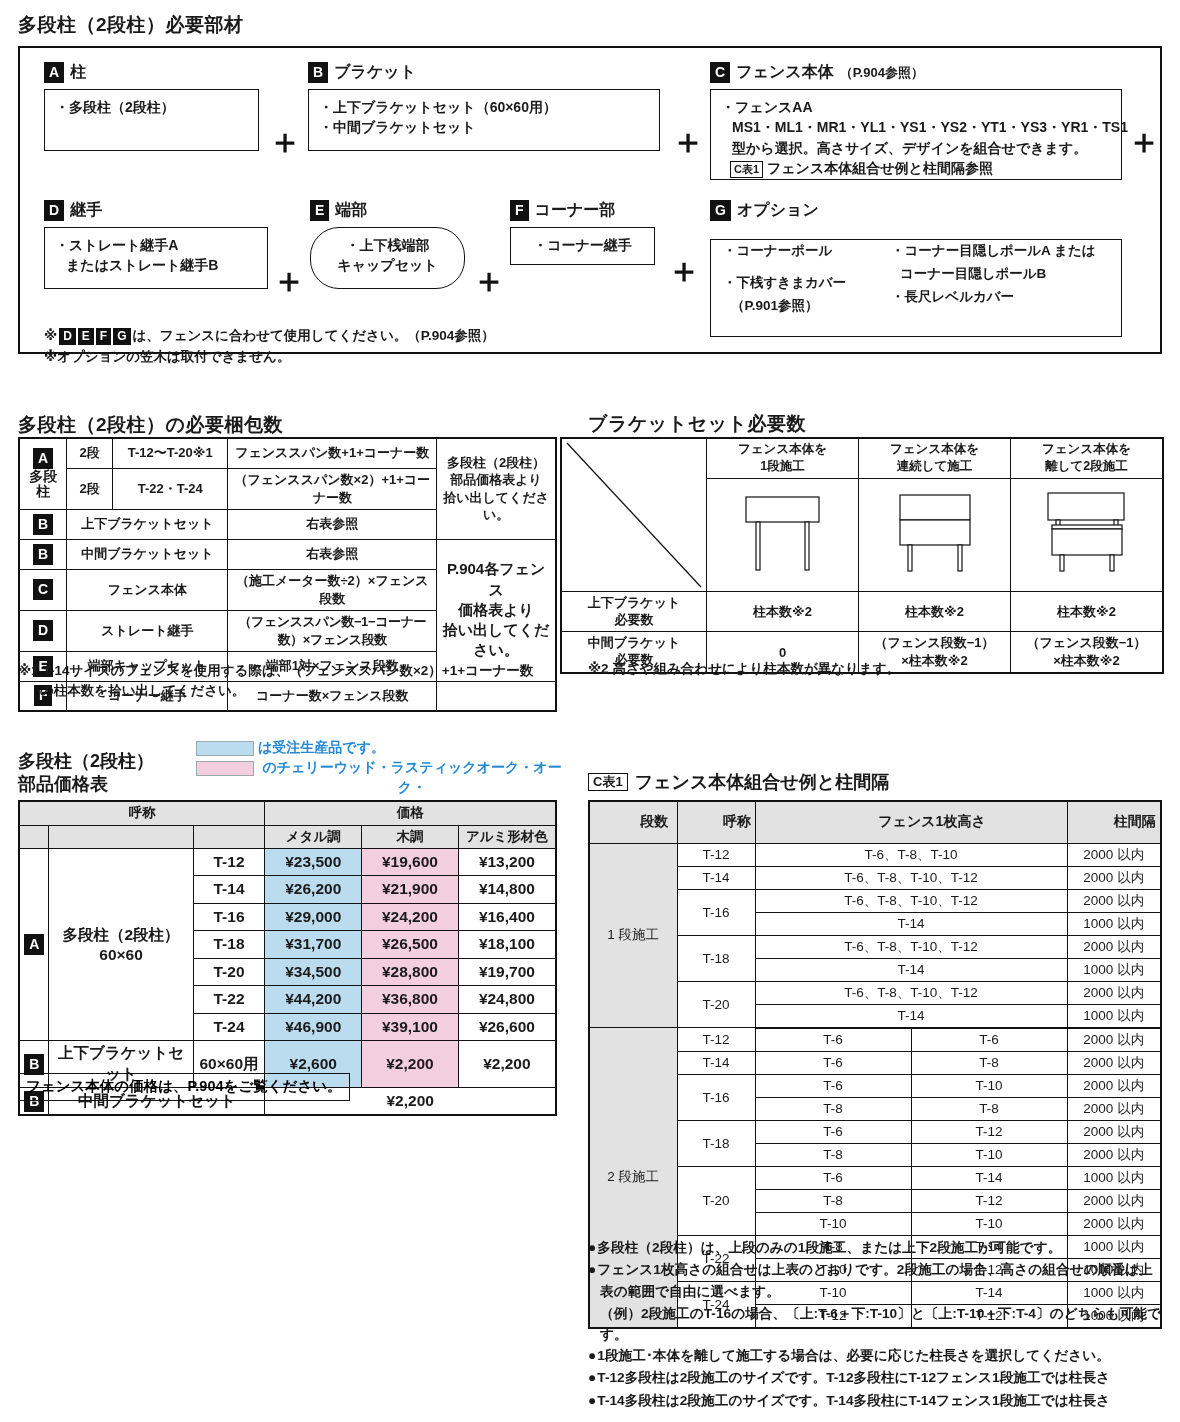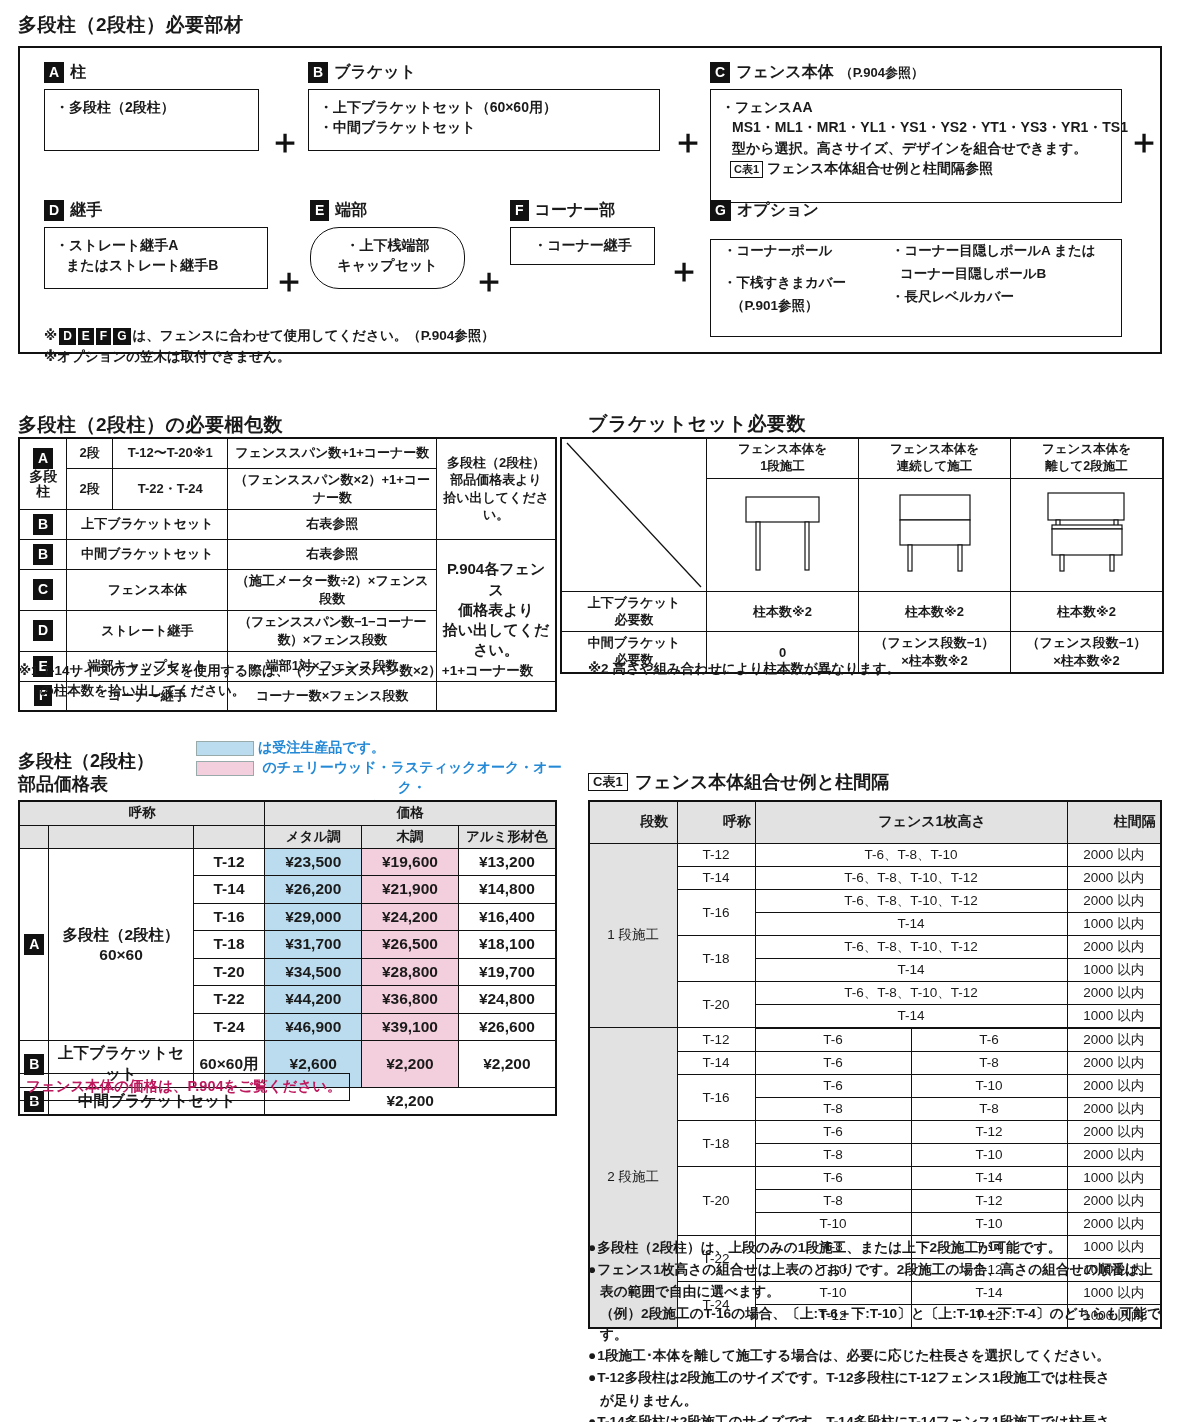--- a/index.html
+++ b/index.html
@@ -43,21 +43,21 @@
   .item-box .ln { white-space:nowrap; }
   .indent { padding-left:11px; display:block; }
 
   #grpA { position:absolute; left:24px; top:14px; width:215px; }
   #grpA .item-box { height:62px; }
   #plus1 { position:absolute; left:245px; top:78px; width:40px; height:30px; }
   #grpB { position:absolute; left:288px; top:14px; width:352px; }
   #grpB .item-box { height:62px; }
   #plus2 { position:absolute; left:648px; top:78px; width:40px; height:30px; }
   #grpC { position:absolute; left:690px; top:14px; width:412px; }
-  #grpC .item-box { height:114px; }
+  #grpC .item-box { height:91px; }
   #plus3 { position:absolute; left:1108px; top:78px; width:32px; height:30px; }
 
   #grpD { position:absolute; left:24px; top:152px; width:224px; }
   #grpD .item-box { height:62px; }
   #plus4 { position:absolute; left:250px; top:218px; width:38px; height:28px; }
   #grpE { position:absolute; left:290px; top:152px; width:155px; }
   #grpE .item-box { height:62px;border-radius:29px; }
   #plus5 { position:absolute; left:450px; top:218px; width:38px; height:28px; }
   #grpF { position:absolute; left:490px; top:152px; width:145px; }
   #grpF .item-box { height:38px; }
@@ -118,21 +118,21 @@
   .swatch { display:inline-block; width:58px; height:15px; border:1px solid #9aa; flex:none; margin-top:3px; }
   #price-table { position:absolute; left:18px; top:800px; width:539px; }
   #price-table table { width:100%; }
   #price-table th { background:#e2e2e2; font-weight:bold; font-size:13.5px; }
   #price-table td { height:27.5px; font-size:15.5px; }
   td.pname { font-size:13.5px; }
   .bg-blue { background:#bbdcef; }
   .bg-pink { background:#f3cfdd; }
   #price-foot { position:absolute; left:18px; top:1073px;
                 border:1px solid #111; padding:3px 7px 4px;
-                font-size:14.5px; font-weight:bold; color:#be185d; display:inline-block; }
+                font-size:14.5px; font-weight:bold; color:#000000; display:inline-block; }
 
   
   #c1-title { position:absolute; left:588px; top:770px; display:flex; align-items:center; gap:7px; }
   #c1-title .cbadge { font-size:13px; padding:1px 4px; }
   #c1-title .t { font-size:18px; font-weight:bold; }
   #c1-table { position:absolute; left:588px; top:800px; width:574px; }
   #c1-table table { width:100%; }
   #c1-table th { background:#e2e2e2; height:42px; font-size:14px; font-weight:bold;padding-left:45px; }
   #c1-table td { height:22.2px; font-size:13.5px; font-weight:normal; }
   td.stage { background:#e2e2e2; font-size:14px; width:88px; }
@@ -671,21 +671,20 @@
     </div>
     <div class="bullet">
       <span class="dot">●</span>
       <span>1段施工･本体を離して施工する場合は、必要に応じた柱長さを選択してください。</span>
     </div>
     <div>
       <div class="bullet">
         <span class="dot">●</span>
         <span>T-12多段柱は2段施工のサイズです。T-12多段柱にT-12フェンス1段施工では柱長さ</span>
       </div>
-      <span class="sub">が足りません。</span>
     </div>
     <div>
       <div class="bullet">
         <span class="dot">●</span>
         <span>T-14多段柱は2段施工のサイズです。T-14多段柱にT-14フェンス1段施工では柱長さ</span>
       </div>
 
     </div>
   </div>
 

